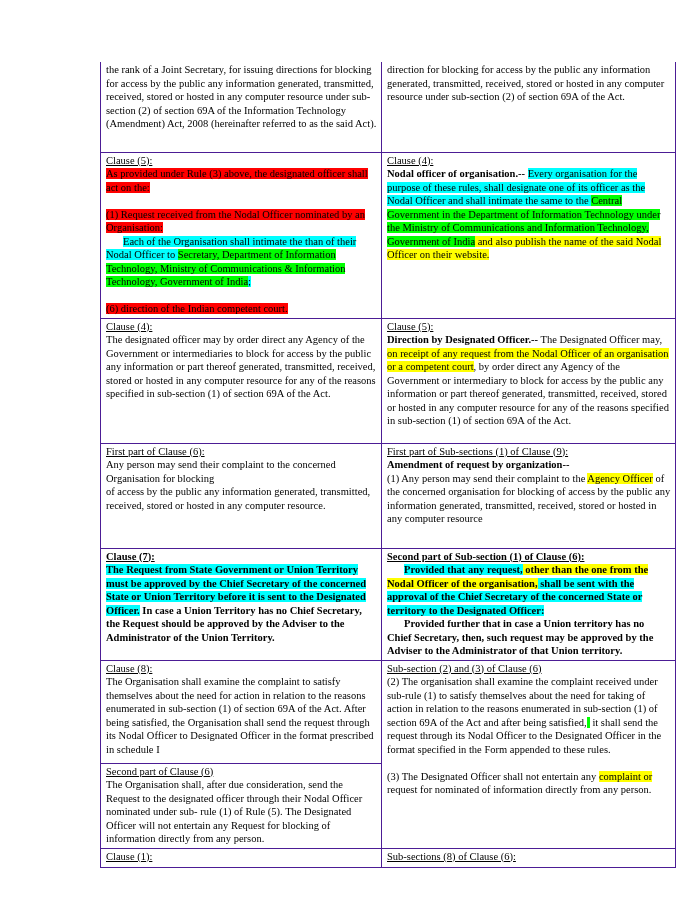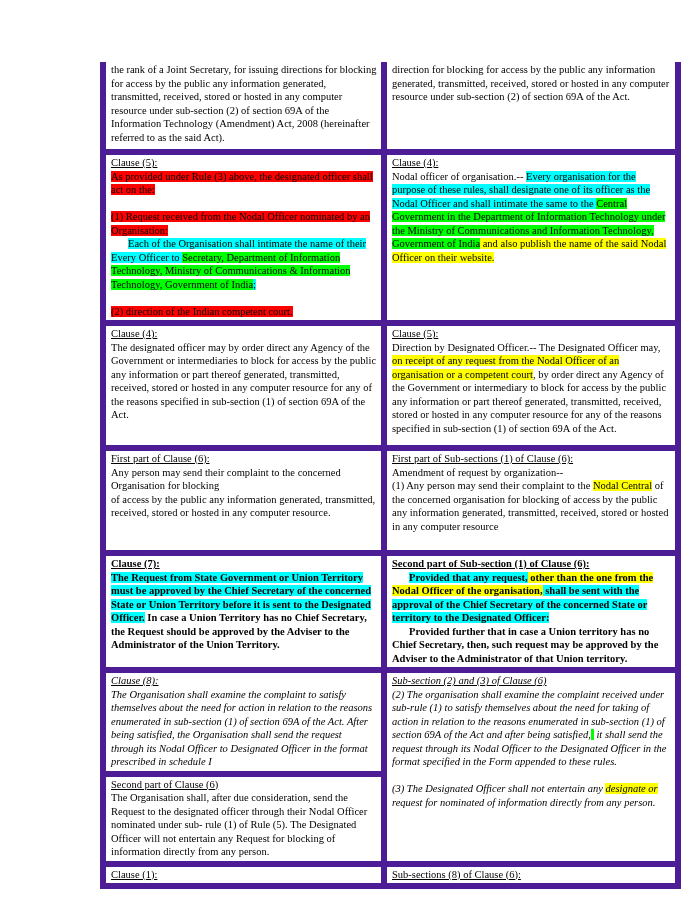--- a/index.html
+++ b/index.html
@@ -26,39 +26,39 @@
     left: 62px;
     top: 62px;
     width: 575px;
     border-collapse: collapse;
     table-layout: fixed;
     font-size: 10.5px;
     line-height: 13.5px;
     margin-left: 38px;
   }
   .doc-table td {
-    border: 6px solid #4c1d95;
+    border: 1px solid #4c1d95;
     vertical-align: top;
     padding: 1px 4px 2px 5px;
     overflow: hidden;
   }
   .doc-table tr:first-child td { border-top: none; }
   .doc-table tr:nth-child(1) { height: 90px; }
   .doc-table tr:nth-child(2) { height: 166px; }
   .doc-table tr:nth-child(3) { height: 125px; }
   .doc-table tr:nth-child(4) { height: 105px; }
   .doc-table tr:nth-child(5) { height: 87px; font-weight: bold; }
-  .doc-table tr:nth-child(6) { height: 103px; font-style: italic; }
+  .doc-table tr:nth-child(6) { height: 103px; }
   .doc-table tr:nth-child(7) { height: 80px; }
   .doc-table tr:nth-child(8) { height: 19px; }
   .para { margin: 0; }
   .para.blank { height: 13.5px; }
   .para.indent { text-indent: 17px; }
   .run.h { text-decoration: underline; }
-  .run.b { font-weight: normal; }
+  .run.b { font-weight: bold; }
   .run.red    { background-color: var(--hl-red); }
   .run.cyan   { background-color: var(--hl-cyan); }
   .run.green  { background-color: var(--hl-green); }
   .run.yellow { background-color: var(--hl-yellow); }
   .run.mark {
     display: inline-block;
     width: 3px;
     height: 11px;
     background-color: var(--hl-green);
     vertical-align: text-bottom;
@@ -81,23 +81,23 @@
           <td>
             <div class="para"><span class="run p">direction for blocking for access by the public any information generated, transmitted, received, stored or hosted in any computer resource under sub-section (2) of section 69A of the Act.</span></div>
           </td>
         </tr>
         <tr>
           <td>
             <div class="para"><span class="run h">Clause (5):</span></div>
             <div class="para"><span class="run red">As provided under Rule (3) above, the designated officer shall act on the:</span></div>
             <div class="para blank"></div>
             <div class="para"><span class="run red">(1) Request received from the Nodal Officer nominated by an Organisation:</span></div>
-            <div class="para indent"><span class="run cyan">Each of the Organisation shall intimate the name of their Every Officer to </span><span class="run green">Secretary, Department of Information Technology, Ministry of Communications &amp; Information Technology, Government of India</span><span class="run cyan">;</span></div>
+            <div class="para indent"><span class="run cyan">Each of the Organisation shall intimate the than of their Nodal Officer to </span><span class="run green">Secretary, Department of Information Technology, Ministry of Communications &amp; Information Technology, Government of India</span><span class="run cyan">;</span></div>
             <div class="para blank"></div>
-            <div class="para"><span class="run red">(2) direction of the Indian competent court.</span></div>
+            <div class="para"><span class="run red">(6) direction of the Indian competent court.</span></div>
           </td>
           <td>
             <div class="para"><span class="run h">Clause (4):</span></div>
             <div class="para"><span class="run b">Nodal officer of organisation.--</span><span class="run p"> </span><span class="run cyan">Every organisation for the purpose of these rules, shall designate one of its officer as the Nodal Officer and shall intimate the same to the </span><span class="run green">Central Government in the Department of Information Technology under the Ministry of Communications and Information Technology, Government of India</span><span class="run yellow"> and also publish the name of the said Nodal Officer on their website.</span></div>
           </td>
         </tr>
         <tr>
           <td>
             <div class="para"><span class="run h">Clause (4):</span></div>
             <div class="para"><span class="run p">The designated officer may by order direct any Agency of the Government or intermediaries to block for access by the public any information or part thereof generated, transmitted, received, stored or hosted in any computer resource for any of the reasons specified in sub-section (1) of section 69A of the Act.</span></div>
@@ -107,23 +107,23 @@
             <div class="para"><span class="run b">Direction by Designated Officer.--</span><span class="run p"> The Designated Officer may, </span><span class="run yellow">on receipt of any request from the Nodal Officer of an organisation or a competent court</span><span class="run p">, by order direct any Agency of the Government or intermediary to block for access by the public any information or part thereof generated, transmitted, received, stored or hosted in any computer resource for any of the reasons specified in sub-section (1) of section 69A of the Act.</span></div>
           </td>
         </tr>
         <tr>
           <td>
             <div class="para"><span class="run h">First part of Clause (6):</span></div>
             <div class="para"><span class="run p">Any person may send their complaint to the concerned Organisation for blocking</span></div>
             <div class="para"><span class="run p">of access by the public any information generated, transmitted, received, stored or hosted in any computer resource.</span></div>
           </td>
           <td>
-            <div class="para"><span class="run h">First part of Sub-sections (1) of Clause (6):</span></div>
+            <div class="para"><span class="run h">First part of Sub-sections (1) of Clause (9):</span></div>
             <div class="para"><span class="run b">Amendment of request by organization--</span></div>
-            <div class="para"><span class="run p">(1) Any person may send their complaint to the </span><span class="run yellow">Nodal Central</span><span class="run p"> of the concerned organisation for blocking of access by the public any information generated, transmitted, received, stored or hosted in any computer resource</span></div>
+            <div class="para"><span class="run p">(1) Any person may send their complaint to the </span><span class="run yellow">Agency Officer</span><span class="run p"> of the concerned organisation for blocking of access by the public any information generated, transmitted, received, stored or hosted in any computer resource</span></div>
           </td>
         </tr>
         <tr>
           <td>
             <div class="para"><span class="run h">Clause (7):</span></div>
             <div class="para"><span class="run cyan">The Request from State Government or Union Territory must be approved by the Chief Secretary of the concerned State or Union Territory before it is sent to the Designated Officer.</span><span class="run p"> In case a Union Territory has no Chief Secretary, the Request should be approved by the Adviser to the Administrator of the Union Territory.</span></div>
           </td>
           <td>
             <div class="para"><span class="run h">Second part of Sub-section (1) of Clause (6):</span></div>
             <div class="para indent"><span class="run cyan">Provided that any request,</span><span class="run yellow"> other than the one from the Nodal Officer of the organisation,</span><span class="run cyan"> shall be sent with the approval of the Chief Secretary of the concerned State or territory to the Designated Officer:</span></div>
@@ -132,21 +132,21 @@
         </tr>
         <tr>
           <td>
             <div class="para"><span class="run h">Clause (8):</span></div>
             <div class="para"><span class="run p">The Organisation shall examine the complaint to satisfy themselves about the need for action in relation to the reasons enumerated in sub-section (1) of section 69A of the Act. After being satisfied, the Organisation shall send the request through its Nodal Officer to Designated Officer in the format prescribed in schedule I</span></div>
           </td>
           <td rowspan="2">
             <div class="para"><span class="run h">Sub-section (2) and (3) of Clause (6)</span></div>
             <div class="para"><span class="run p">(2) The organisation shall examine the complaint received under sub-rule (1) to satisfy themselves about the need for taking of action in relation to the reasons enumerated in sub-section (1) of section 69A of the Act and after being satisfied,</span><span class="run mark"></span><span class="run p"> it shall send the request through its Nodal Officer to the Designated Officer in the format specified in the Form appended to these rules.</span></div>
             <div class="para blank"></div>
-            <div class="para"><span class="run p">(3) The Designated Officer shall not entertain any </span><span class="run yellow">designate or</span><span class="run p"> request for nominated of information directly from any person.</span></div>
+            <div class="para"><span class="run p">(3) The Designated Officer shall not entertain any </span><span class="run yellow">complaint or</span><span class="run p"> request for nominated of information directly from any person.</span></div>
           </td>
         </tr>
         <tr>
           <td>
             <div class="para"><span class="run h">Second part of Clause (6)</span></div>
             <div class="para"><span class="run p">The Organisation shall, after due consideration, send the Request to the designated officer through their Nodal Officer nominated under sub- rule (1) of Rule (5). The Designated Officer will not entertain any Request for blocking of information directly from any person.</span></div>
           </td>
         </tr>
         <tr>
           <td>

